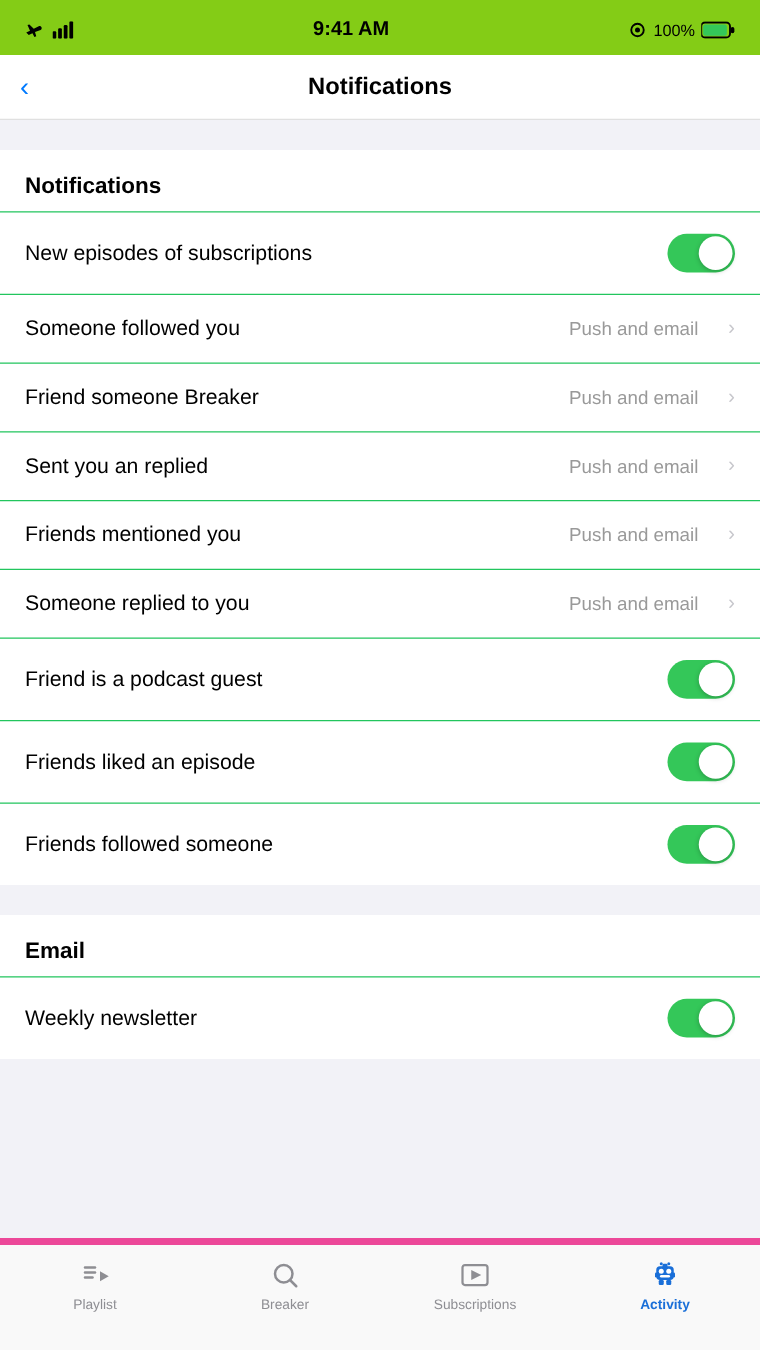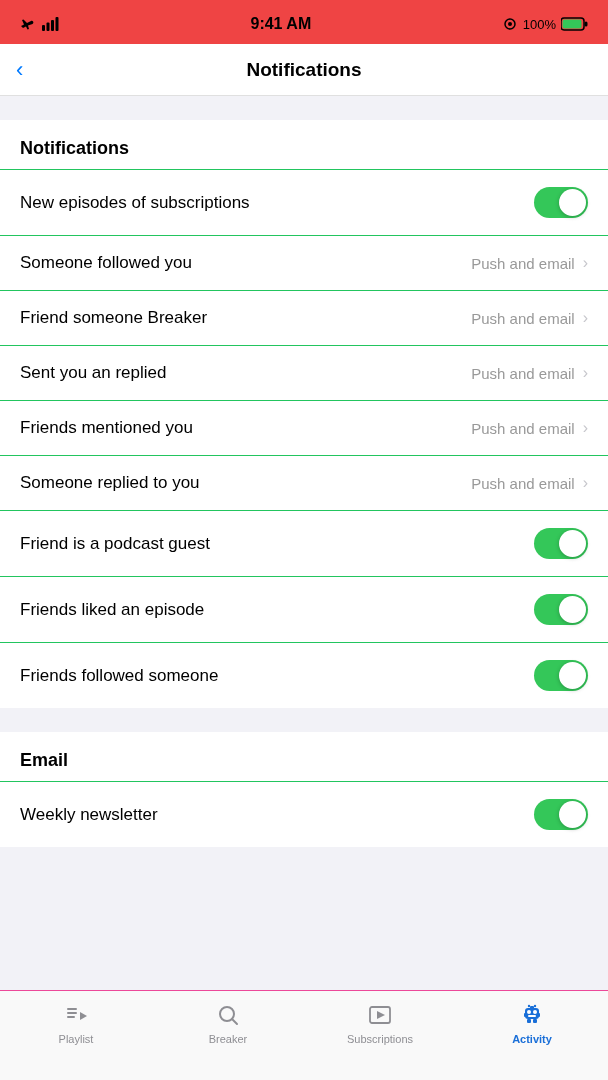--- a/index.html
+++ b/index.html
@@ -11,21 +11,21 @@
       font-family: -apple-system, 'Helvetica Neue', Arial, sans-serif;
       background: #f2f2f7;
       overflow-x: hidden;
     }
 
     
     .status-bar {
       display: flex;
       justify-content: space-between;
       align-items: center;
-      background: #ef4444;
+      background: #84cc16;
       padding: 10px 20px 6px 20px;
       height: 44px;
     }
     .status-left {
       display: flex;
       align-items: center;
       gap: 6px;
       font-size: 14px;
       font-weight: 600;
     }
@@ -99,21 +99,21 @@
       border-top: none;
     }
     .row-label {
       font-size: 17px;
       color: #000;
       flex: 1;
     }
     .row-value {
       font-size: 15px;
       color: #999;
-      margin-right: 4px;
+      margin-right: 20px;
     }
 
     
     .toggle {
       width: 54px;
       height: 31px;
       border-radius: 16px;
       position: relative;
       cursor: pointer;
       flex-shrink: 0;
@@ -142,21 +142,21 @@
     }
 
     
     .bottom-nav {
       position: fixed;
       bottom: 0;
       left: 0;
       width: 608px;
       height: 90px;
       background: #f9f9f9;
-      border-top: 1px solid #ec4899;
+      border-top: 6px solid #ec4899;
       display: flex;
       align-items: flex-start;
       padding-top: 10px;
     }
     .nav-item {
       flex: 1;
       display: flex;
       flex-direction: column;
       align-items: center;
       gap: 4px;

